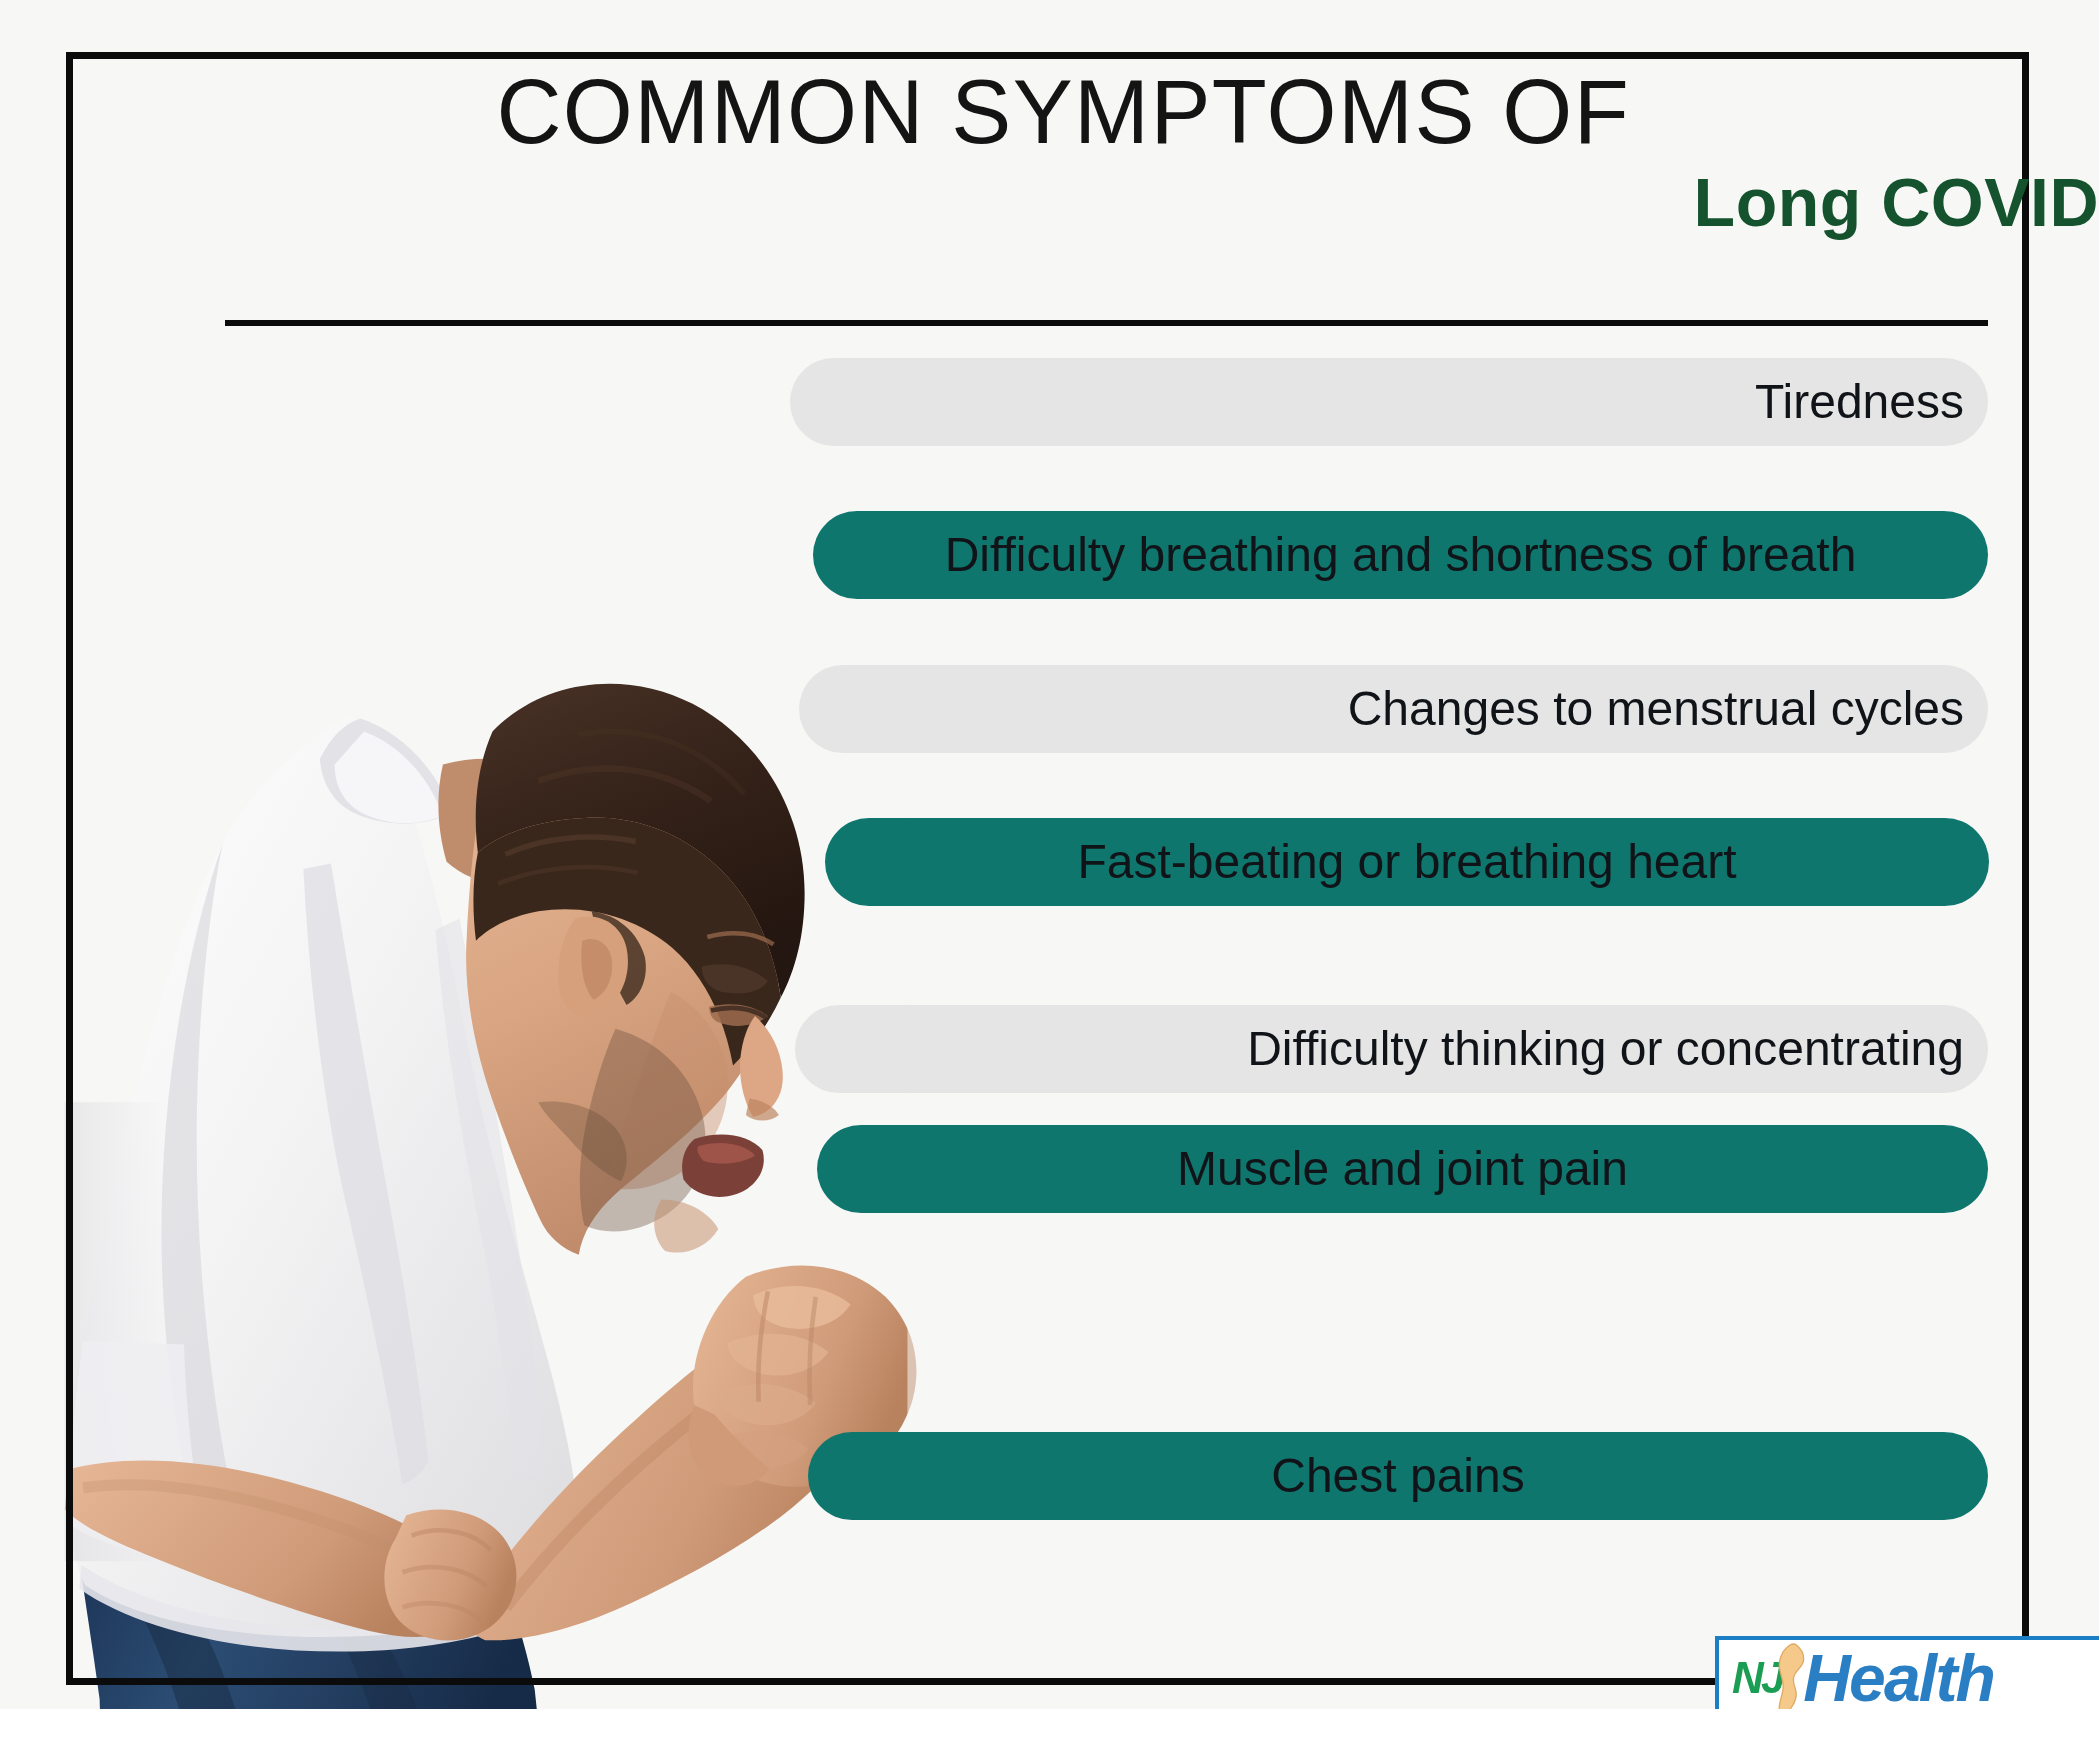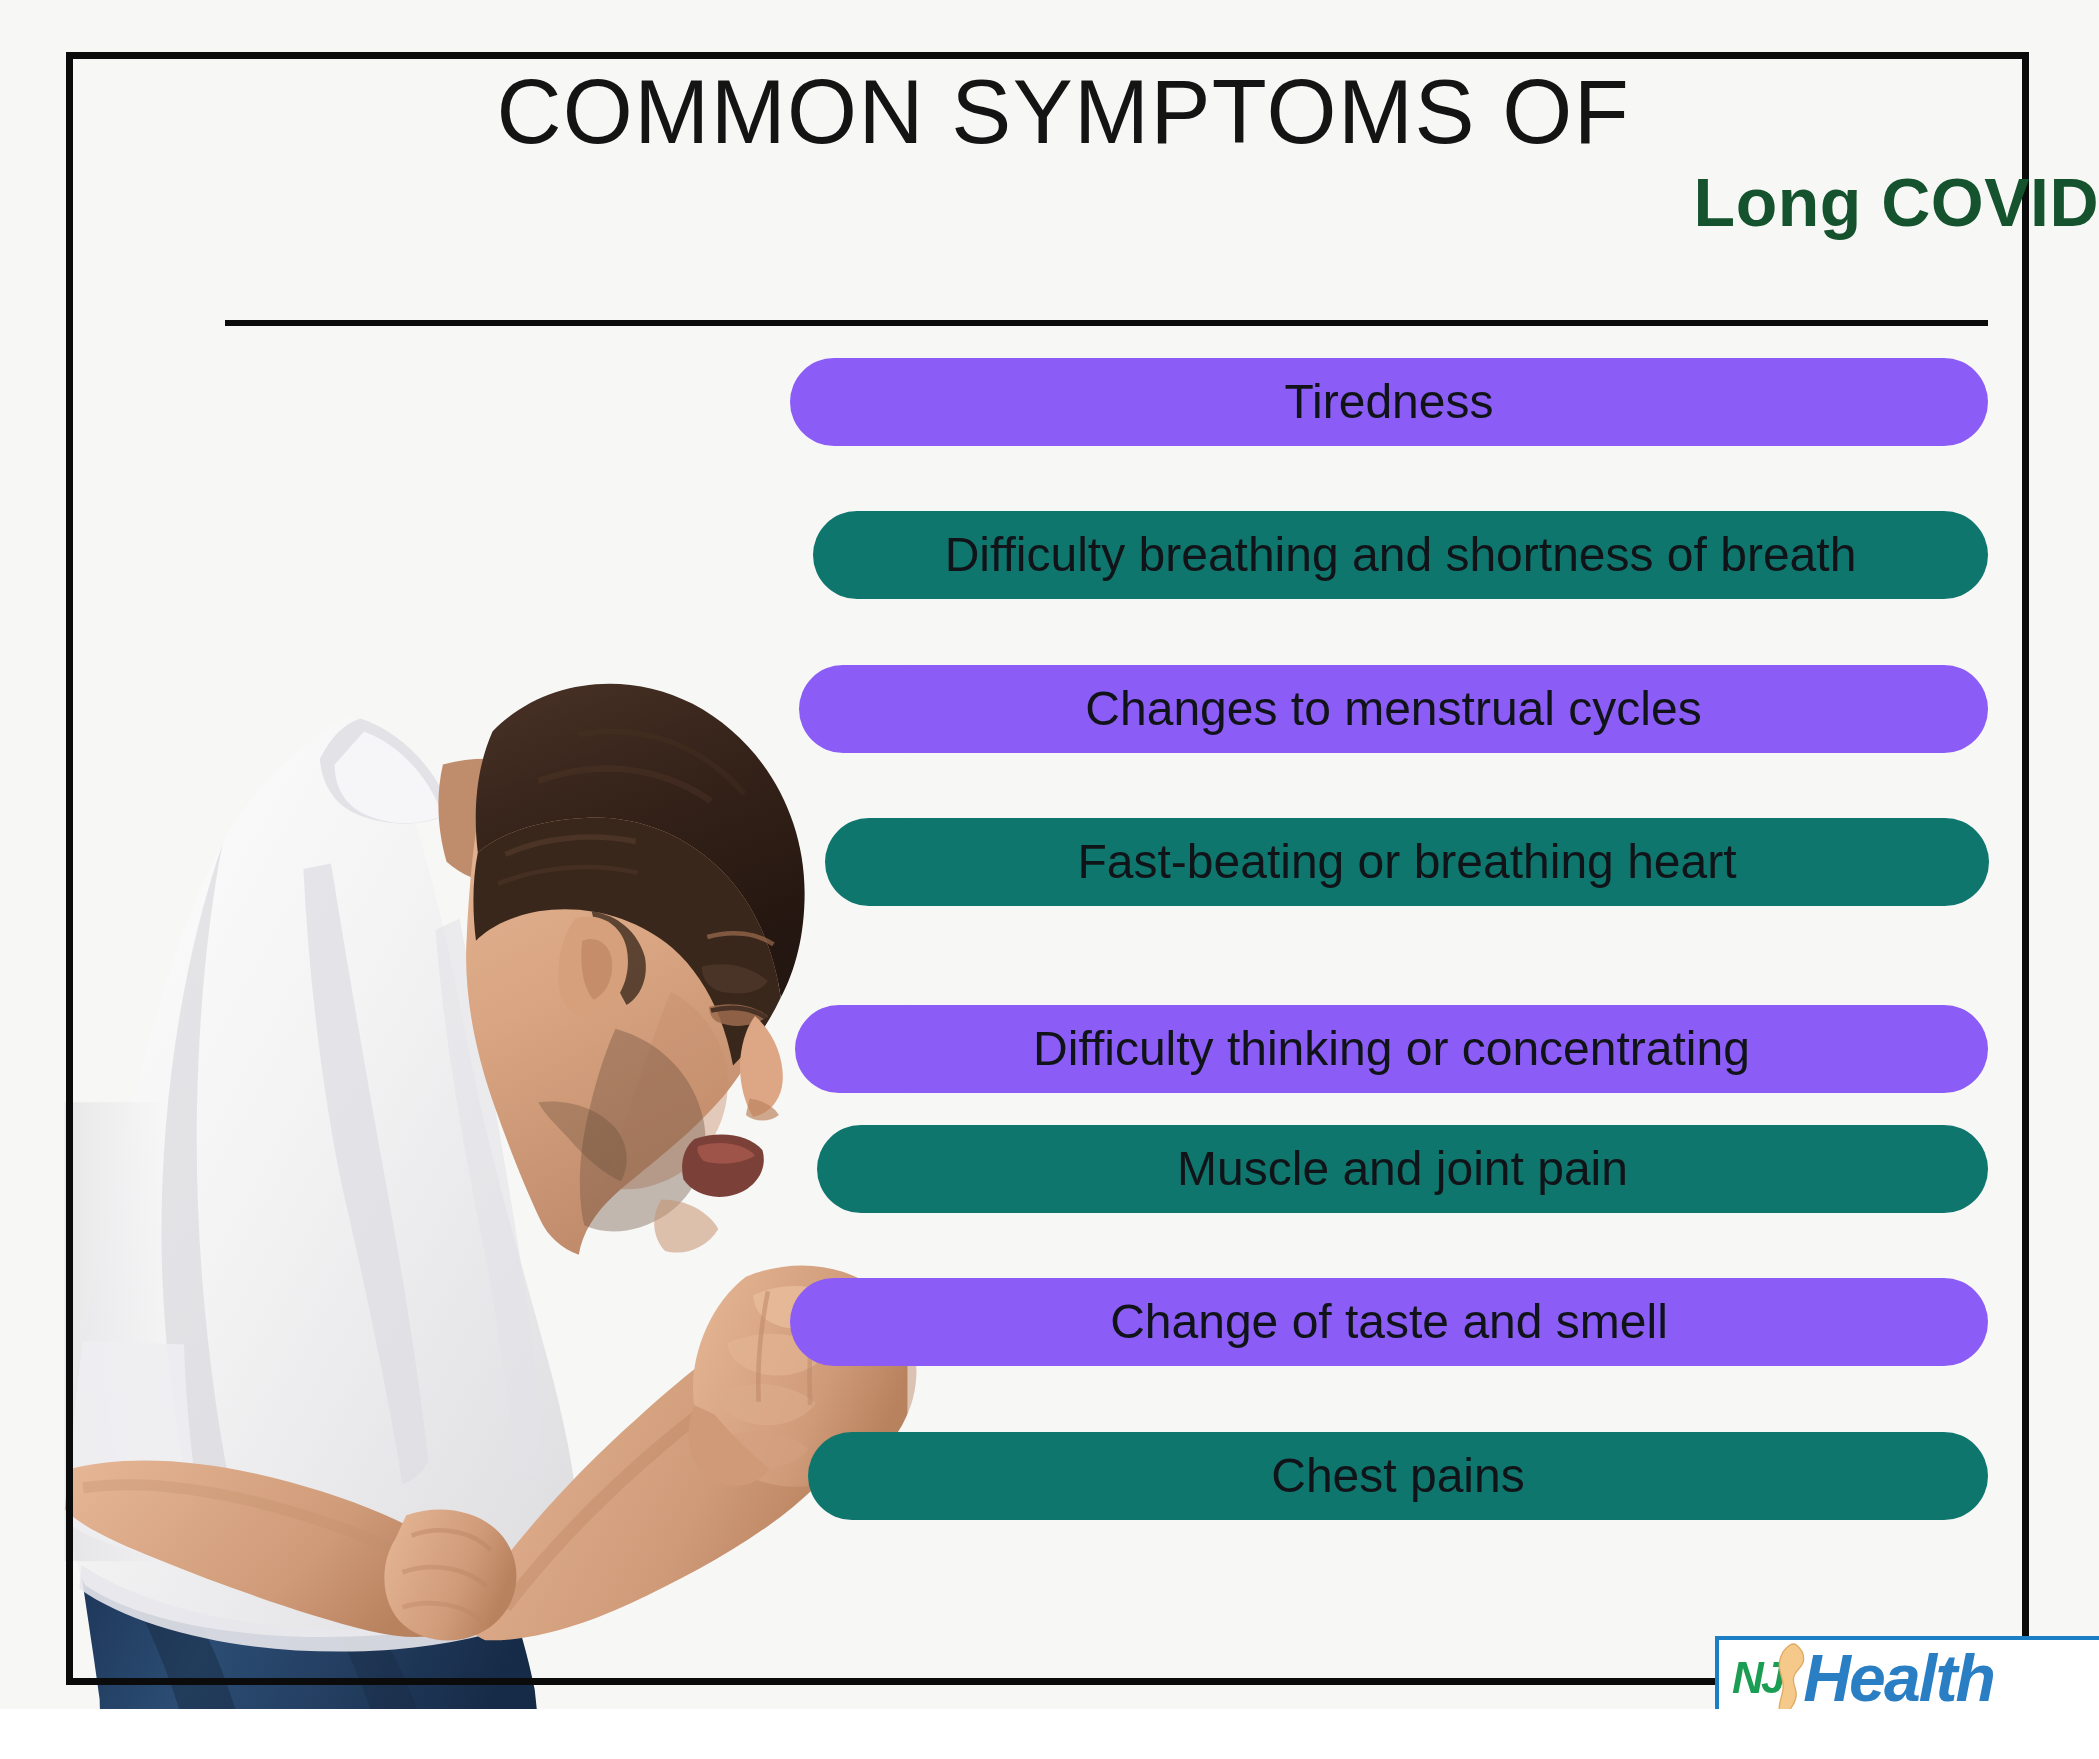--- a/index.html
+++ b/index.html
@@ -97,21 +97,21 @@
   .pill {
     position: absolute;
     height: 88px;
     border-radius: 46px;
     display: flex;
     align-items: center;
     justify-content: center;
     box-sizing: border-box;
     padding: 0 24px;
   }
-  .pill-blue  { background: #8b5cf6; }
+  .pill-blue  { background: #e5e5e5; justify-content: flex-end; }
   .pill-green { background: #0f766e; }
   .pill-label {
     font-family: "Liberation Sans", sans-serif;
     font-size: 48px;
     font-weight: 500;
     color: #101418;
     white-space: nowrap;
     line-height: 1;
   }
 
@@ -446,23 +446,20 @@
     </div>
     <div class="pill pill-green pill-3">
       <span class="pill-label">Fast-beating or breathing heart</span>
     </div>
     <div class="pill pill-blue pill-4">
       <span class="pill-label">Difficulty thinking or concentrating</span>
     </div>
     <div class="pill pill-green pill-5">
       <span class="pill-label">Muscle and joint pain</span>
     </div>
-    <div class="pill pill-blue pill-6">
-      <span class="pill-label">Change of taste and smell</span>
-    </div>
     <div class="pill pill-green pill-7">
       <span class="pill-label">Chest pains</span>
     </div>
   </div>
 
   <div class="logo">
     <div class="logo-top">
       <span class="logo-nj">NJ</span>
       <span class="logo-state">
         <svg width="37" height="72" viewBox="0 0 40 78" xmlns="http://www.w3.org/2000/svg">

